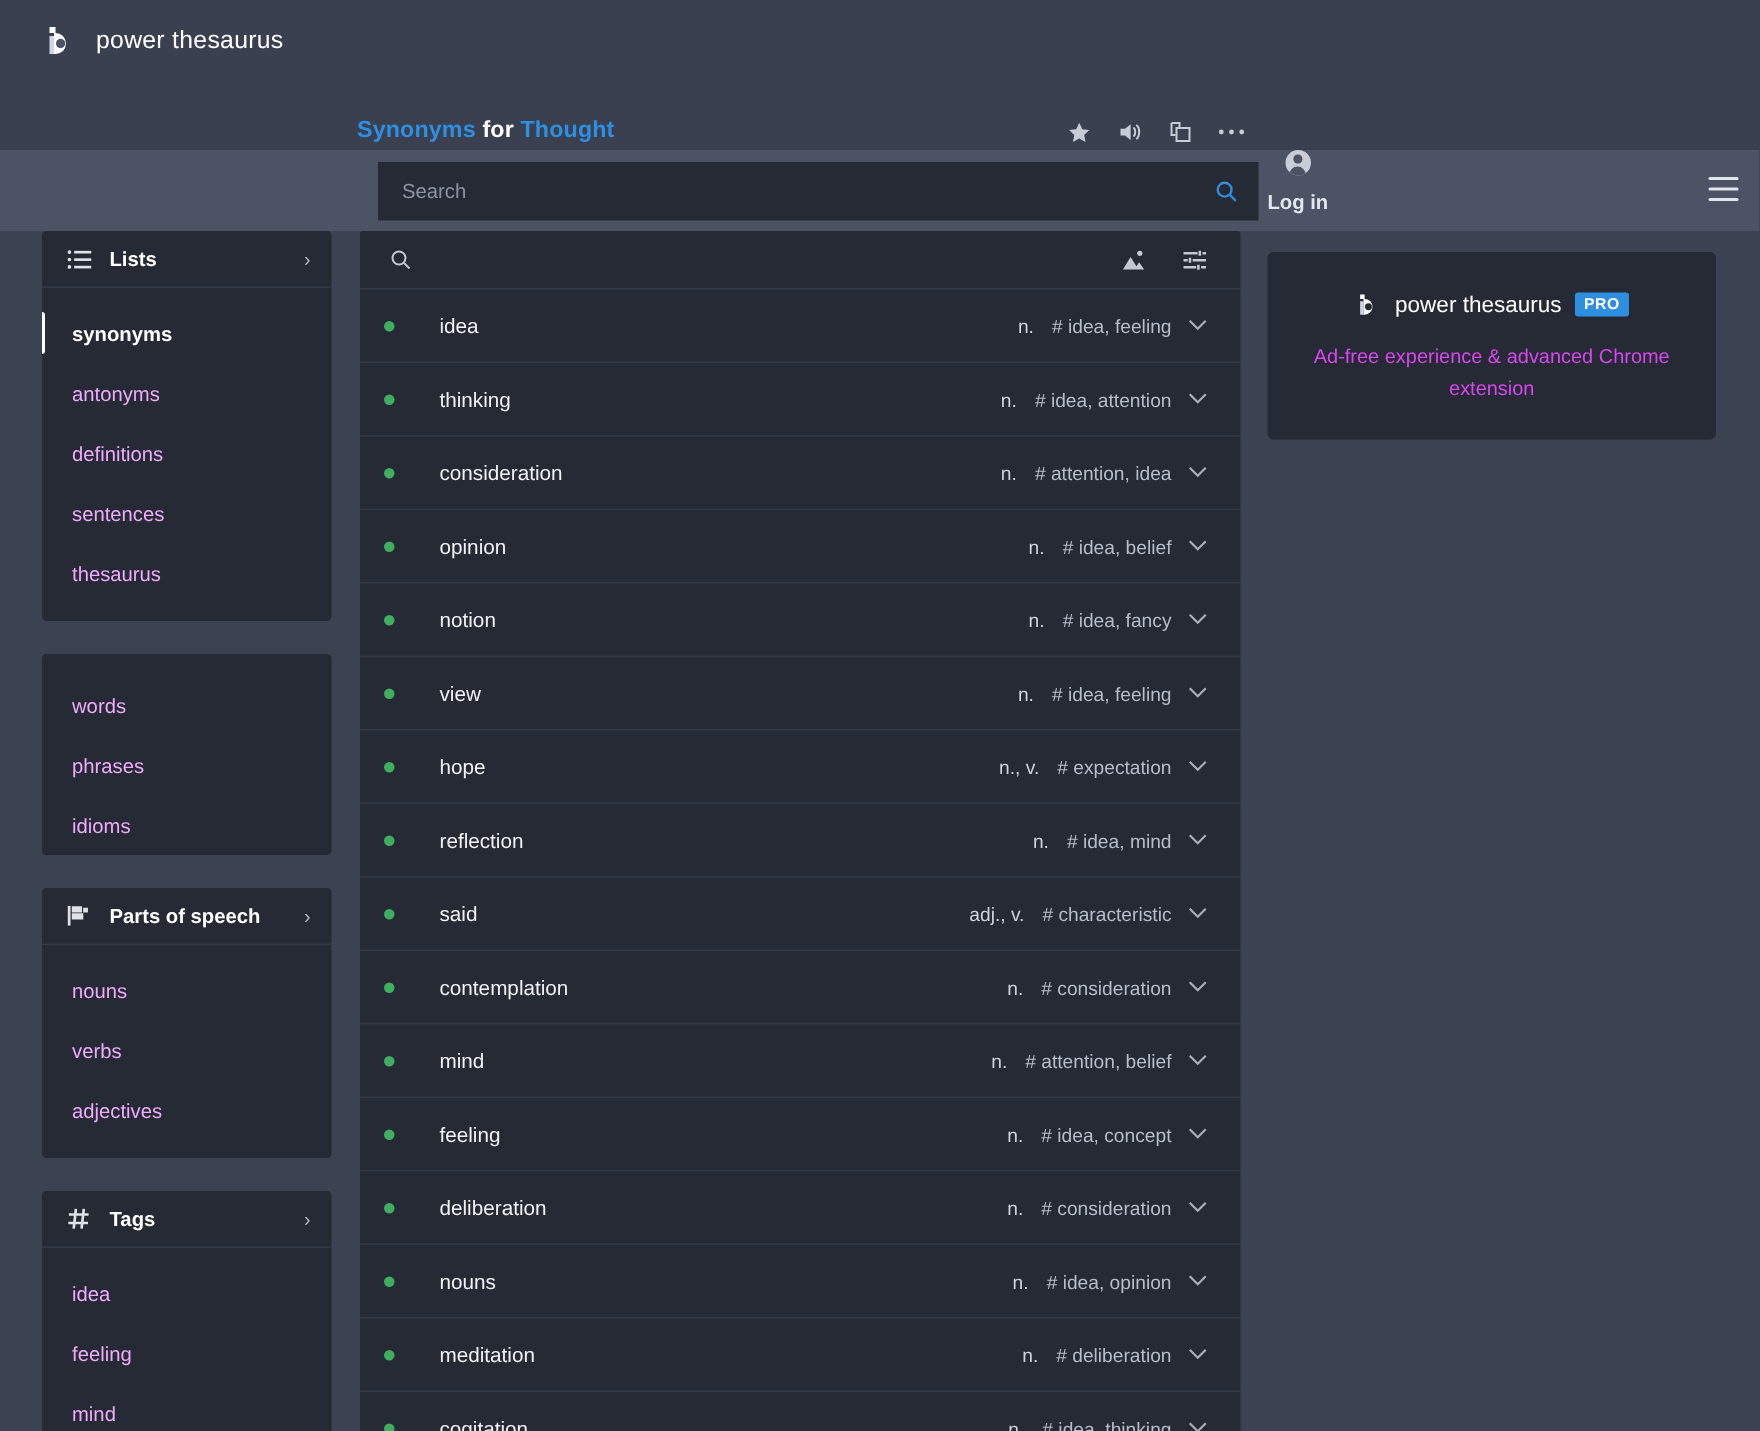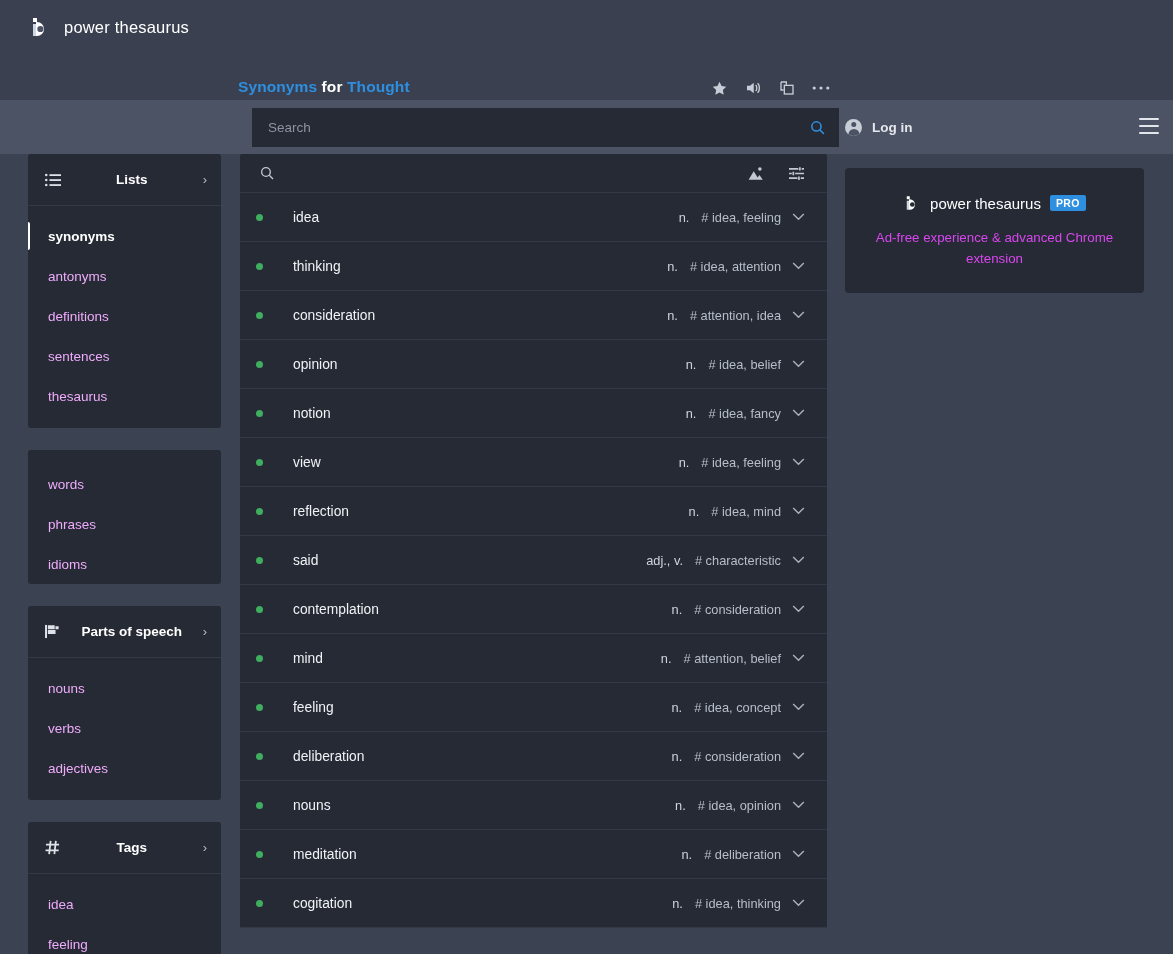--- a/index.html
+++ b/index.html
@@ -59,21 +59,21 @@
     color:#d9dde5; font-size:13.5px; padding:0 16px;
     font-family:"Liberation Sans", sans-serif;
   }
   .searchbox input::placeholder { color:#8d93a0; }
   .search-submit {
     width:44px; height:100%; display:flex; align-items:center; justify-content:center;
     color:#2e8fe0; cursor:pointer; background:transparent; border:0;
   }
   .login {
     position:absolute; left:845px; top:100px; height:54px;
-    display:flex; align-items:center; gap:10px; cursor:pointer;
+    display:flex; align-items:center; gap:10px; cursor:pointer;flex-direction:column;
   }
   .avatar {
     width:17px; height:17px; border-radius:50%; background:#c9cdd6; position:relative;
     overflow:hidden; flex:0 0 auto;
   }
   .avatar::before {
     content:""; position:absolute; left:50%; top:3px; transform:translateX(-50%);
     width:5.5px; height:5.5px; border-radius:50%; background:#4b5365;
   }
   .avatar::after {
@@ -93,22 +93,22 @@
   }
 
   
   .sidebar {
     position:absolute; left:28px; top:0; width:193px;
   }
   .card {
     background:#252a35; border-radius:3px; margin-bottom:22px; overflow:hidden;
   }
   .card-head {
-    height:52px; display:flex; align-items:center; padding:0 14px 0 16px;
-    border-bottom:1px solid #333a47; gap:12px; cursor:pointer;text-align:center;
+    height:38px; display:flex; align-items:center; padding:0 14px 0 16px;
+    border-bottom:1px solid #333a47; gap:12px; cursor:pointer;
   }
   .card-head .ci { width:17px; height:17px; color:#dfe2e8; display:flex; align-items:center; justify-content:center; flex:0 0 auto;}
   .card-head .ct { color:#ffffff; font-size:13.5px; font-weight:700; flex:1; }
   .card-head .carrow { color:#b5bbc6; font-size:13px; line-height:1; }
   .card-body { padding:10px 0 12px; }
   .nav-item {
     height:40px; display:flex; align-items:center; padding-left:20px;
     color:#f0abfc; font-size:13.5px; cursor:pointer; position:relative;
   }
   .nav-item.active::before {
@@ -425,20 +425,31 @@
       <span class="pos">n.</span>
       <span class="tags"># idea, feeling</span>
       <span class="chev">
         <svg width="13" height="8" viewBox="0 0 14 9" fill="none" stroke="currentColor" stroke-width="1.6">
             <path d="M1 1l6 6 6-6"></path>
           </svg>
       </span>
     </div>
     <div class="row">
       <span class="dot"></span>
+      <span class="term">hope</span>
+      <span class="pos">n., v.</span>
+      <span class="tags"># expectation</span>
+      <span class="chev">
+        <svg width="13" height="8" viewBox="0 0 14 9" fill="none" stroke="currentColor" stroke-width="1.6">
+            <path d="M1 1l6 6 6-6"></path>
+          </svg>
+      </span>
+    </div>
+    <div class="row">
+      <span class="dot"></span>
       <span class="term">reflection</span>
       <span class="pos">n.</span>
       <span class="tags"># idea, mind</span>
       <span class="chev">
         <svg width="13" height="8" viewBox="0 0 14 9" fill="none" stroke="currentColor" stroke-width="1.6">
             <path d="M1 1l6 6 6-6"></path>
           </svg>
       </span>
     </div>
     <div class="row">

